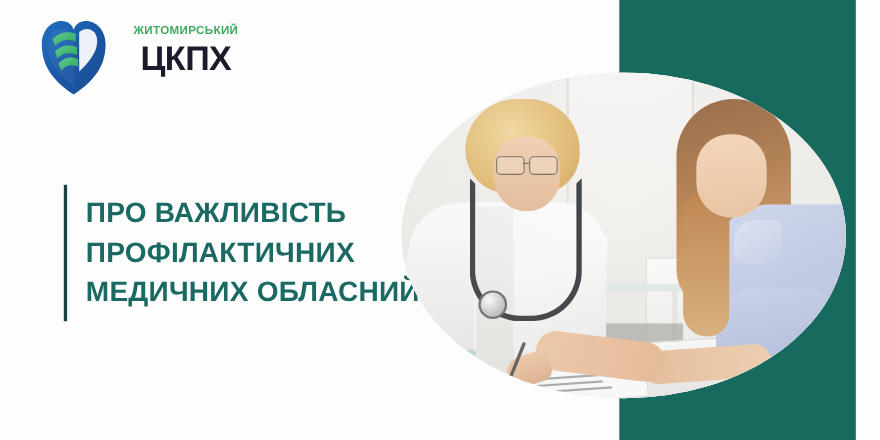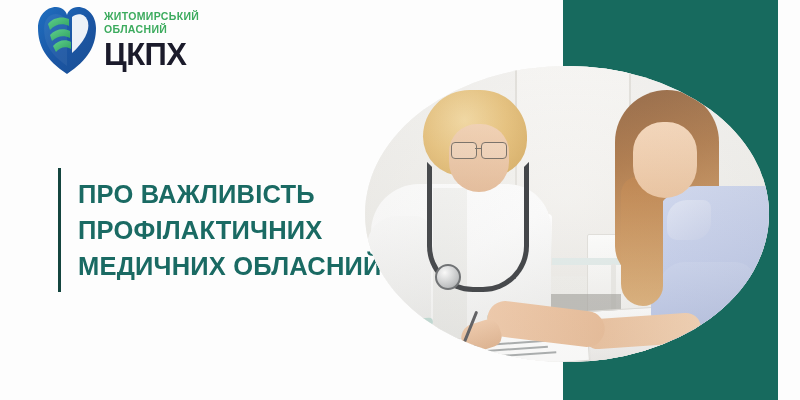--- a/index.html
+++ b/index.html
@@ -26,23 +26,24 @@
     top: 0;
     width: 215px;
     height: 400px;
     background: #176a5e;
   }
 
   
   .logo {
     position: absolute;
     left: 36px;
-    top: 4px;
+    top: 16px;
     width: 200px;
     height: 78px;
+    text-align: center;
   }
   .logo-mark {
     position: absolute;
     left: 0;
     top: 0;
     width: 62px;
     height: 72px;
   }
   .logo-text {
     position: absolute;
@@ -483,21 +484,20 @@
         <path d="M31 62 C14 50 8 39 8 25 C8 16 13 10 20 10 C26 10 30 15 31 20 L31 62 Z" fill="#ffffff" opacity="0.06"></path>
         <path d="M12 20 C17 13 27 12 33 15 L33 22 C27 19 19 20 14 26 Z" fill="url(#gLeaf)"></path>
         <path d="M14 31 C19 25 28 24 34 27 L34 34 C28 31 21 32 16 37 Z" fill="url(#gLeaf)"></path>
         <path d="M17 42 C22 36 30 35 35 38 L35 45 C30 42 24 43 20 48 Z" fill="url(#gLeaf)"></path>
         <path d="M36 13 C42 8 50 10 52 18 C54 27 48 38 36 49 L36 13 Z" fill="#ffffff" opacity="0.92"></path>
         <path d="M38 16 C43 12 49 14 50 20 C51 27 46 36 38 45 Z" fill="url(#gShield)" opacity="0.0"></path>
       </svg>
     </div>
     <div class="logo-text">
       <span class="logo-line1">ЖИТОМИРСЬКИЙ</span>
-      <span class="logo-line2">ОБЛАСНИЙ</span>
       <span class="logo-acronym">ЦКПХ</span>
     </div>
   </div>
 
   <div class="headline-block">
     <div class="headline-rule"></div>
     <h1 class="headline">ПРО ВАЖЛИВІСТЬ
 ПРОФІЛАКТИЧНИХ
 МЕДИЧНИХ ОБЛАСНИЙ</h1>
   </div>

